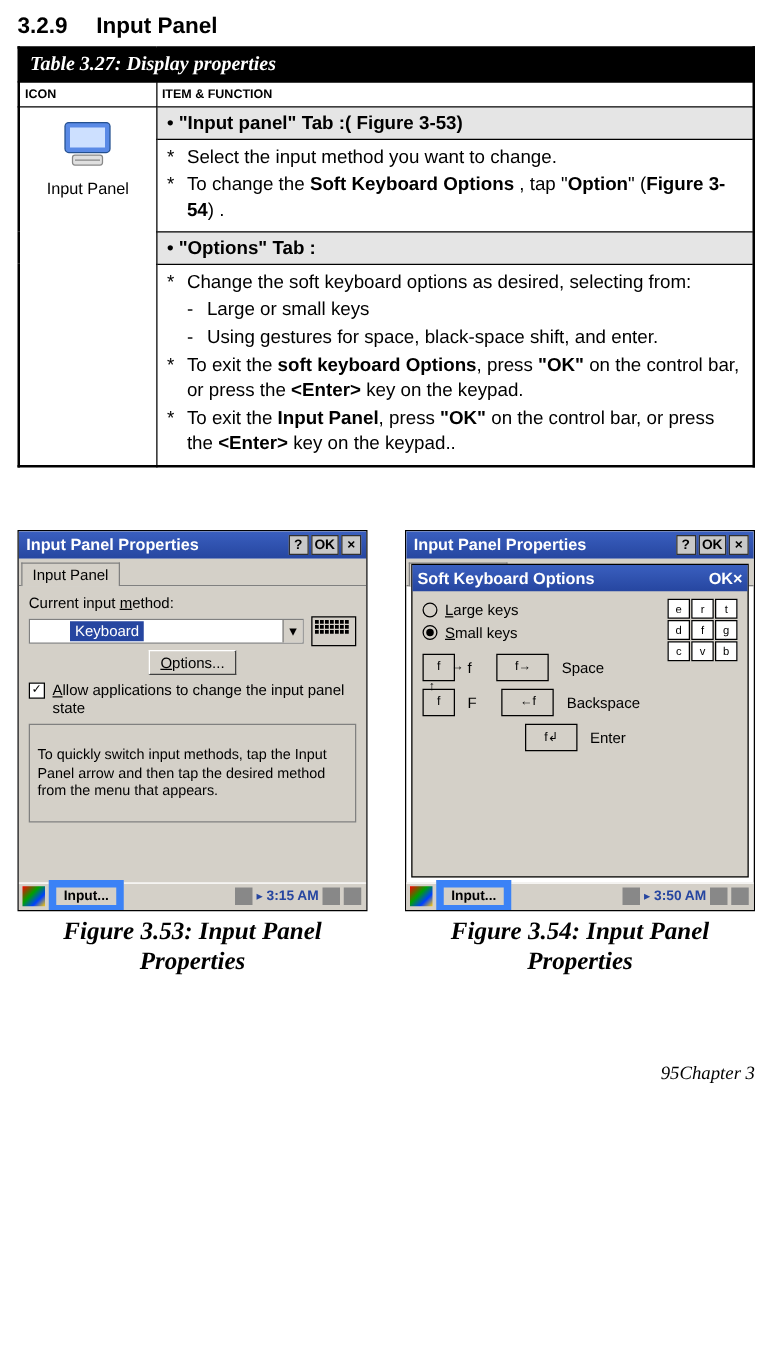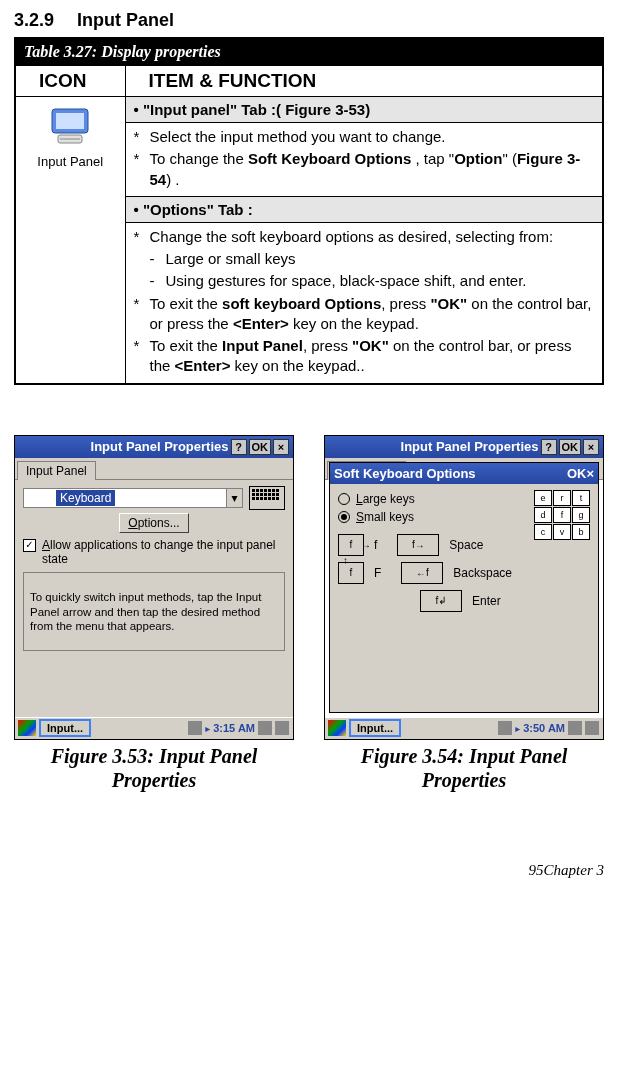--- a/index.html
+++ b/index.html
@@ -28,22 +28,22 @@
     background: #000;
     color: #fff;
     font-style: italic;
     font-weight: bold;
     font-size: 16px;
     padding: 4px 8px;
   }
   .hdr-row td {
     font-family: Arial, Helvetica, sans-serif;
     font-weight: bold;
-    font-size: 19px;
-    padding: 4px 23px;
+    font-size: 10px;
+    padding: 4px 4px;
   }
   .icon-cell {
     width: 110px;
     text-align: center;
     padding: 6px 4px;
     font-family: Arial, Helvetica, sans-serif;
     font-size: 13px;
   }
   .icon-img {
     margin: 2px auto 4px auto;
@@ -97,21 +97,21 @@
   .titlebar {
     background: linear-gradient(#3a5fbf,#2646a0);
     color: #fff;
     font-weight: bold;
     font-size: 13px;
     height: 22px;
     display: flex;
     align-items: center;
     padding: 0 4px;
   }
-  .titlebar .t-text { flex:1; padding-left:2px;text-align:right; }
+  .titlebar .t-text { flex:1; padding-left:2px; }
   .titlebar .t-btn {
     background: #c8c8c8;
     color:#000;
     border:1px solid #303030;
     font-size:11px;
     font-weight:bold;
     height:16px;
     min-width:16px;
     margin-left:2px;
     display:flex;
@@ -148,21 +148,21 @@
   .infobox {
     border:1px solid #808080; background:#d4d0c8; padding:17px 6px; font-size:11.5px; line-height:1.25;
     margin-top:4px;
   }
   .taskbar {
     position:absolute; bottom:0; left:0; right:0; height:22px;
     background:#d4d0c8; border-top:1px solid #fff;
     display:flex; align-items:center; font-size:11px;
   }
   .tb-start { width:18px; height:16px; margin:0 3px; background:linear-gradient(135deg,#ff0000,#00a000 40%,#0040ff 70%,#ffcc00);}
-  .tb-app { border:2px solid #3b82f6; background:#d4d0c8; padding:1px 6px; font-weight:bold; font-size:11px;}
+  .tb-app { border:6px solid #3b82f6; background:#d4d0c8; padding:1px 6px; font-weight:bold; font-size:11px;}
   .tb-tray { margin-left:auto; display:flex; align-items:center; gap:3px; padding-right:4px;}
   .tb-time { color:#2646a0; font-weight:bold; font-size:11px;}
   .tb-arrow { color:#2646a0; font-size:10px;}
   .tb-ico { width:14px; height:14px; background:#888;}
   
   .overlay-dlg {
     position:absolute; top:26px; left:4px; right:4px; bottom:26px;
     border:1px solid #000; background:#d4d0c8;
     display:flex; flex-direction:column;
   }
@@ -276,20 +276,23 @@
       <div class="titlebar">
         <span class="t-text">Input Panel Properties</span>
         <span class="t-btn">?</span>
         <span class="t-btn">OK</span>
         <span class="t-btn">×</span>
       </div>
       <div class="tabstrip">
         <div class="tab">Input Panel</div>
       </div>
       <div class="client">
+        <div class="lbl">
+          <span>Current input </span><span class="underline">m</span><span>ethod:</span>
+        </div>
         <div class="combo">
           <div class="combo-box">
             <span class="combo-sel">Keyboard</span>
             <span class="combo-arrow">▾</span>
           </div>
           <div class="kbd-icon">
             <div></div>
               <div></div>
               <div></div>
               <div></div>

